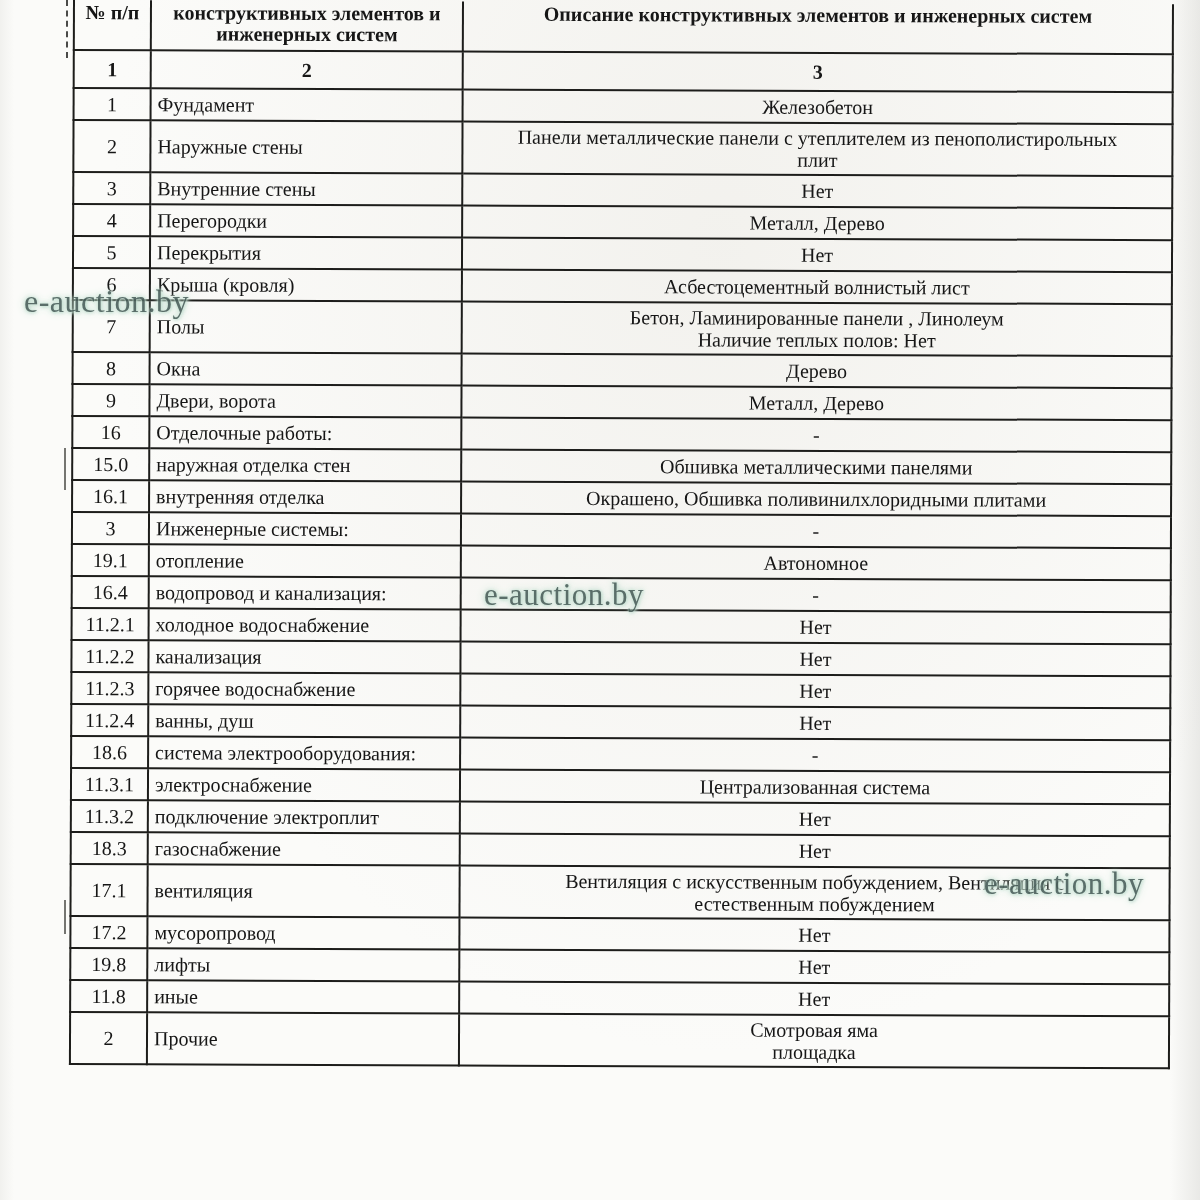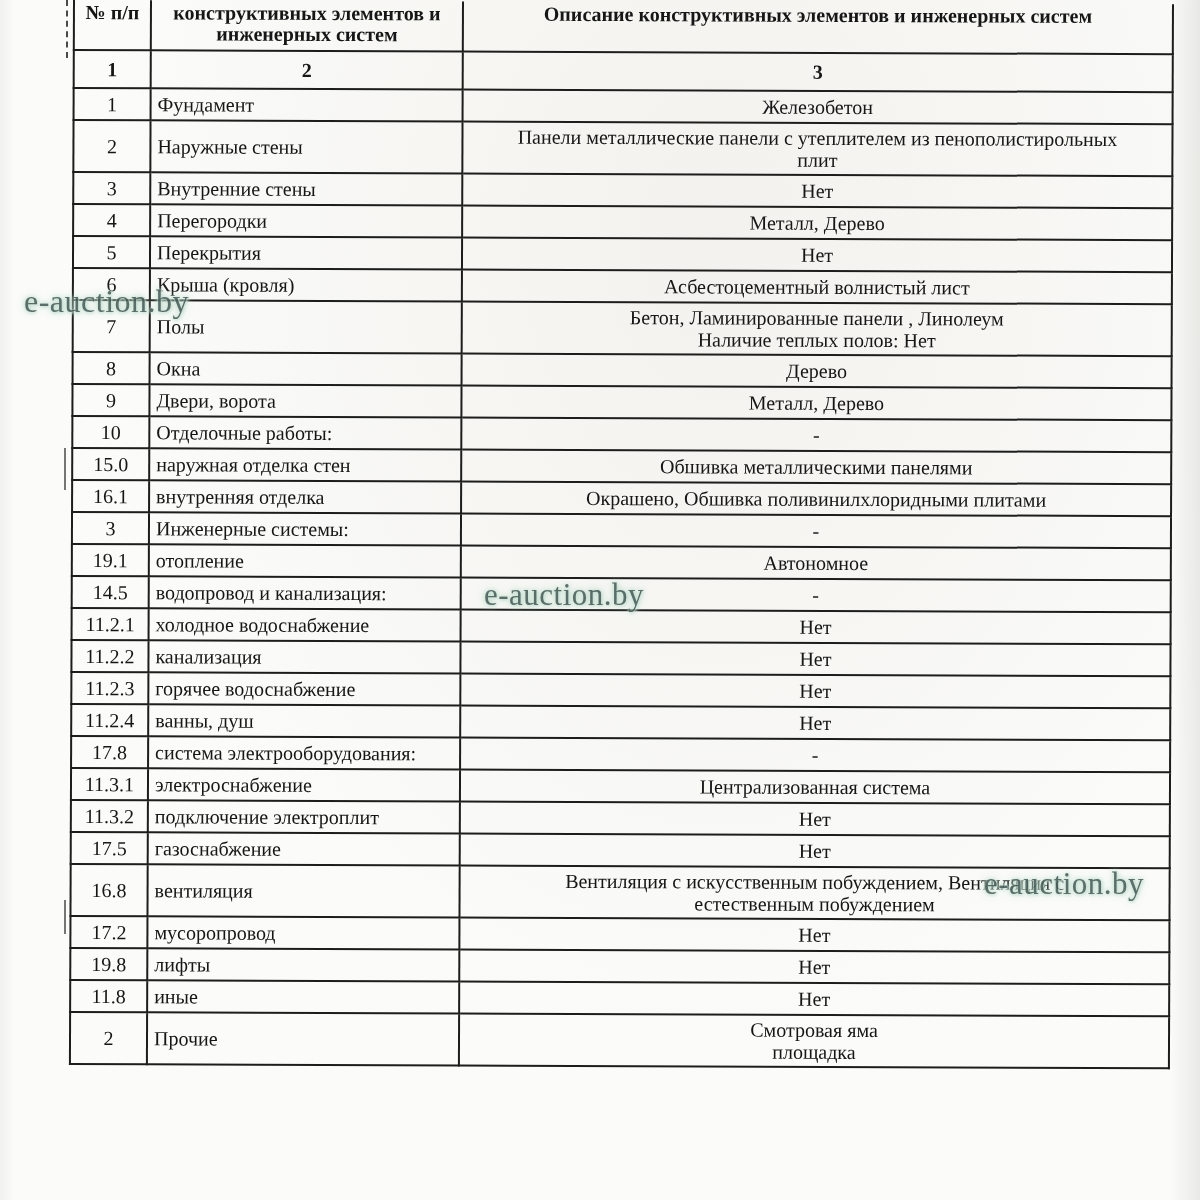--- a/index.html
+++ b/index.html
@@ -128,21 +128,21 @@
       <td class="num">8</td>
       <td class="name">Окна</td>
       <td class="desc">Дерево</td>
     </tr>
           <tr class="datarow">
       <td class="num">9</td>
       <td class="name">Двери, ворота</td>
       <td class="desc">Металл, Дерево</td>
     </tr>
           <tr class="datarow">
-      <td class="num">10</td>
+      <td class="num">16</td>
       <td class="name">Отделочные работы:</td>
       <td class="desc">-</td>
     </tr>
           <tr class="datarow">
       <td class="num">15.0</td>
       <td class="name">наружная отделка стен</td>
       <td class="desc">Обшивка металлическими панелями</td>
     </tr>
           <tr class="datarow">
       <td class="num">16.1</td>
@@ -153,21 +153,21 @@
       <td class="num">3</td>
       <td class="name">Инженерные системы:</td>
       <td class="desc">-</td>
     </tr>
           <tr class="datarow">
       <td class="num">19.1</td>
       <td class="name">отопление</td>
       <td class="desc">Автономное</td>
     </tr>
           <tr class="datarow">
-      <td class="num">14.5</td>
+      <td class="num">16.4</td>
       <td class="name">водопровод и канализация:</td>
       <td class="desc">-</td>
     </tr>
           <tr class="datarow">
       <td class="num">11.2.1</td>
       <td class="name">холодное водоснабжение</td>
       <td class="desc">Нет</td>
     </tr>
           <tr class="datarow">
       <td class="num">11.2.2</td>
@@ -178,41 +178,41 @@
       <td class="num">11.2.3</td>
       <td class="name">горячее водоснабжение</td>
       <td class="desc">Нет</td>
     </tr>
           <tr class="datarow">
       <td class="num">11.2.4</td>
       <td class="name">ванны, душ</td>
       <td class="desc">Нет</td>
     </tr>
           <tr class="datarow">
-      <td class="num">17.8</td>
+      <td class="num">18.6</td>
       <td class="name">система электрооборудования:</td>
       <td class="desc">-</td>
     </tr>
           <tr class="datarow">
       <td class="num">11.3.1</td>
       <td class="name">электроснабжение</td>
       <td class="desc">Централизованная система</td>
     </tr>
           <tr class="datarow">
       <td class="num">11.3.2</td>
       <td class="name">подключение электроплит</td>
       <td class="desc">Нет</td>
     </tr>
           <tr class="datarow">
-      <td class="num">17.5</td>
+      <td class="num">18.3</td>
       <td class="name">газоснабжение</td>
       <td class="desc">Нет</td>
     </tr>
           <tr class="datarow">
-      <td class="num">16.8</td>
+      <td class="num">17.1</td>
       <td class="name">вентиляция</td>
       <td class="desc">Вентиляция с искусственным побуждением, Вентиляция с
 естественным побуждением</td>
     </tr>
           <tr class="datarow">
       <td class="num">17.2</td>
       <td class="name">мусоропровод</td>
       <td class="desc">Нет</td>
     </tr>
           <tr class="datarow">

